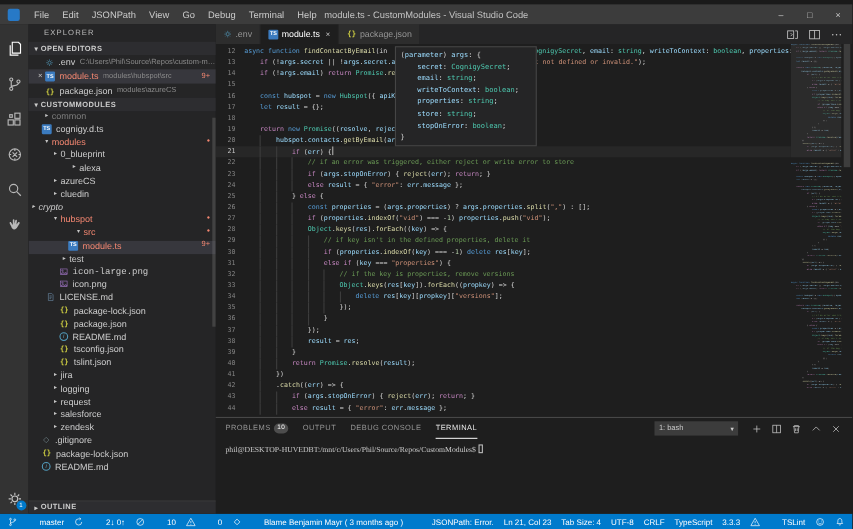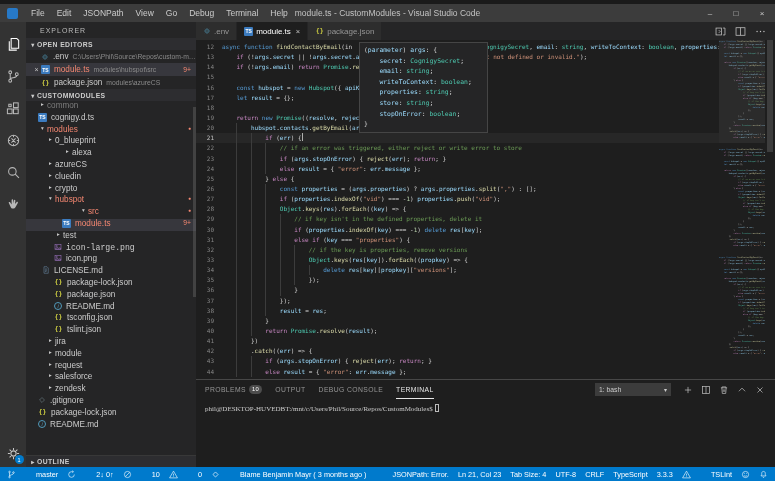--- a/index.html
+++ b/index.html
@@ -235,30 +235,30 @@
           <span class="">alexa</span>
         </div>
         <div class="tree-row" style="padding-left: 20px;">
           <span class="tree-chev">▸</span>
           <span class="">azureCS</span>
         </div>
         <div class="tree-row" style="padding-left: 20px;">
           <span class="tree-chev">▸</span>
           <span class="">cluedin</span>
         </div>
-        <div class="tree-row" style="padding-left: 20px;">
+        <div class="tree-row" style=" font-style: italic;">
           <span class="tree-chev">▸</span>
           <span class="">crypto</span>
         </div>
         <div class="tree-row" style="padding-left: 20px;">
           <span class="tree-chev">▾</span>
           <span class="err-label">hubspot</span>
           <span class="row-badge" style="font-size:5px">●</span>
         </div>
-        <div class="tree-row" style="padding-left: 41px; margin-left: 12px;">
+        <div class="tree-row" style="padding-left: 41px;">
           <span class="tree-chev">▾</span>
           <span class="err-label">src</span>
           <span class="row-badge" style="font-size:5px">●</span>
         </div>
         <div class="tree-row selected" style="padding-left: 36px;">
           <span class="fi fi-ts">TS</span>
           <span class="err-label">module.ts</span>
           <span class="row-badge">9+</span>
         </div>
         <div class="tree-row" style="padding-left: 28px;">
@@ -313,21 +313,21 @@
         <div class="tree-row" style="padding-left: 28px;">
           <span class="fi fi-json">{}</span>
           <span class="">tslint.json</span>
         </div>
         <div class="tree-row" style="padding-left: 20px;">
           <span class="tree-chev">▸</span>
           <span class="">jira</span>
         </div>
         <div class="tree-row" style="padding-left: 20px;">
           <span class="tree-chev">▸</span>
-          <span class="">module</span>
+          <span class="">logging</span>
         </div>
         <div class="tree-row" style="padding-left: 20px;">
           <span class="tree-chev">▸</span>
           <span class="">request</span>
         </div>
         <div class="tree-row" style="padding-left: 20px;">
           <span class="tree-chev">▸</span>
           <span class="">salesforce</span>
         </div>
         <div class="tree-row" style="padding-left: 20px;">

